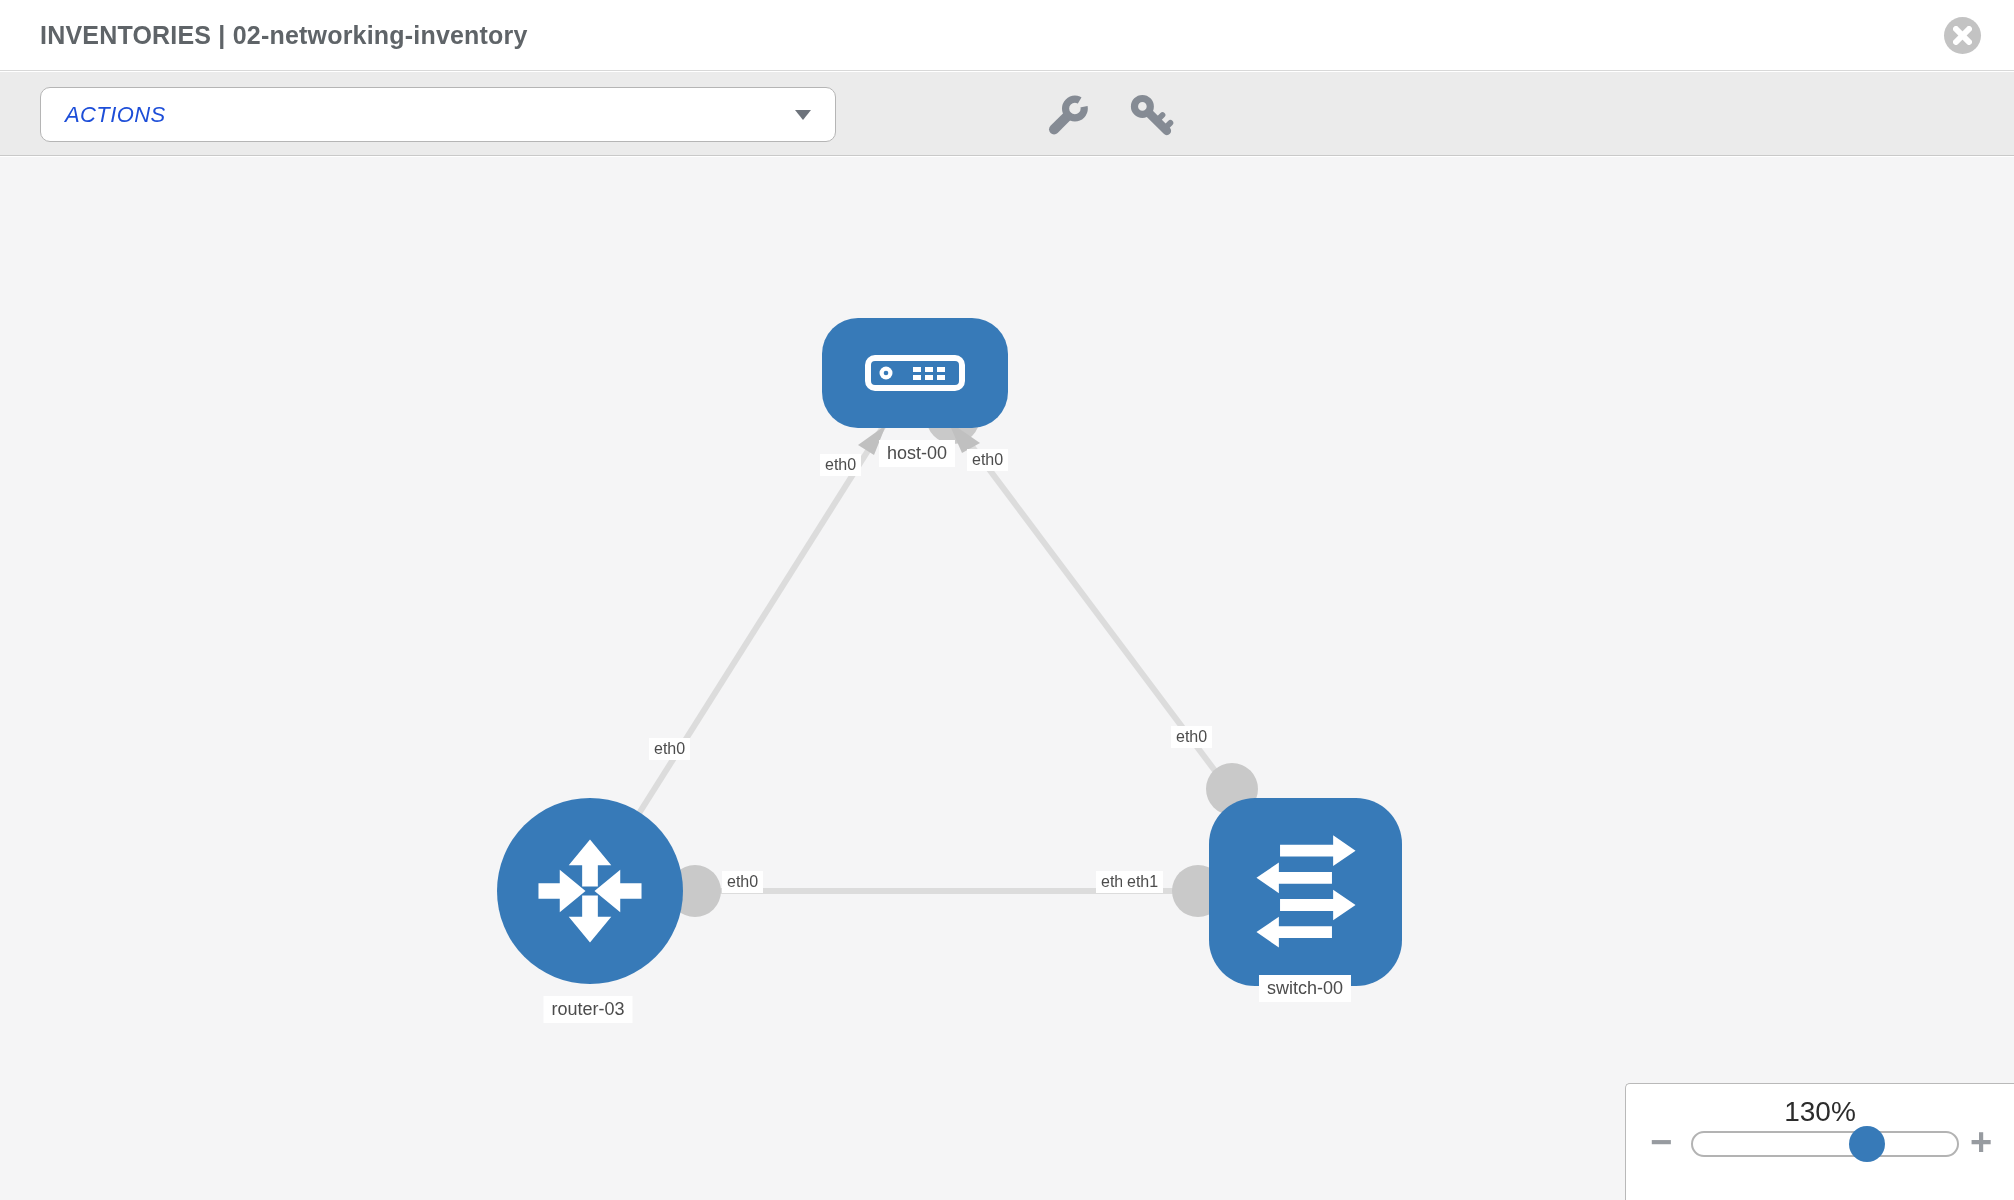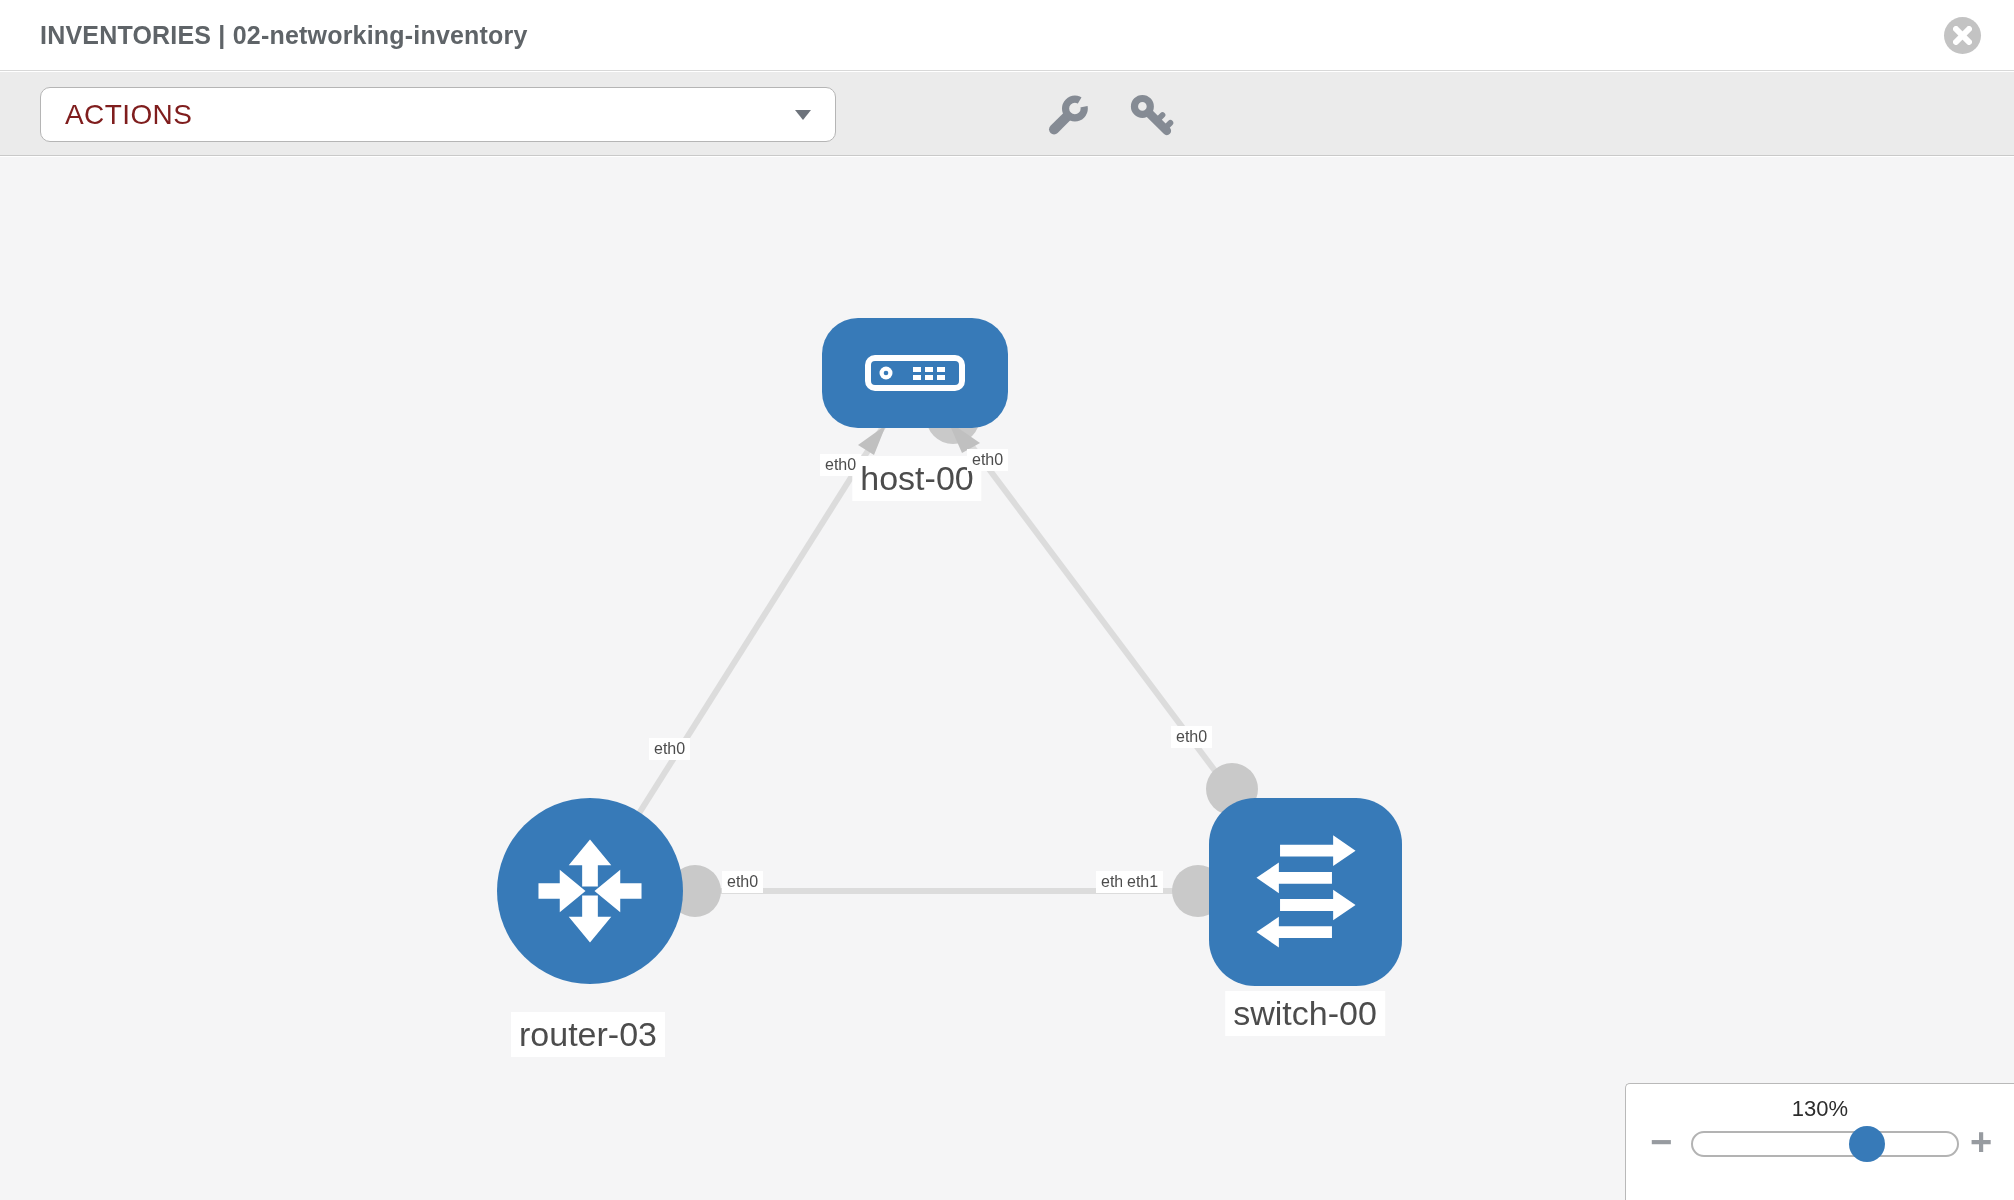--- a/index.html
+++ b/index.html
@@ -9,43 +9,43 @@
   
   .header { position:absolute; top:0; left:0; width:2014px; height:71px; background:#fff; border-bottom:1px solid #d8d8d8; }
   .page-title { position:absolute; left:40px; top:0; height:70px; line-height:70px; font-size:25px; font-weight:700; color:#5f6468; letter-spacing:.2px; }
   .close-btn { position:absolute; left:1944px; top:17px; width:37px; height:37px; border-radius:50%; background:#c3c3c3; cursor:pointer; }
   .close-btn svg { position:absolute; left:9px; top:9px; }
 
   
   .toolbar { position:absolute; top:72px; left:0; width:2014px; height:84px; background:#ebebeb; border-bottom:1px solid #c9c9c9; }
   .dropdown { position:absolute; top:15px; height:55px; background:#fff; border:1px solid #b5b5b5; border-radius:10px;
               display:flex; align-items:center; justify-content:space-between; padding:0 24px; cursor:pointer; }
-  .dropdown .dd-label { font-size:28px; color:#7f1d1d; letter-spacing:.4px; }
+  .dropdown .dd-label { font-size:22px; color:#1d4ed8; letter-spacing:.4px;font-style:italic; }
   .caret { width:0; height:0; border-left:8px solid transparent; border-right:8px solid transparent; border-top:10px solid #6d737b; }
   .dd-actions { left:40px;  width:796px; }
   .dd-search  { left:1183px; width:793px; }
   .tool-icons { position:absolute; left:1044px; top:20px; width:130px; display:flex; gap:38px; }
   .tool-icons svg { cursor:pointer; }
 
   
   .canvas { position:absolute; top:157px; left:0; width:2014px; height:1043px; background:#f5f5f6; }
   .links-svg { position:absolute; left:0; top:0; }
   .node { position:absolute; background:#377ab8; display:flex; align-items:center; justify-content:center; cursor:pointer; }
   .node-host   { left:822px;  top:161px; width:186px; height:110px; border-radius:36px; }
   .node-router { left:497px;  top:641px; width:186px; height:186px; border-radius:50%; }
   .node-switch { left:1209px; top:641px; width:193px; height:188px; border-radius:46px; }
 
   .lbl { position:absolute; background:#fff; color:#4c4c4c; white-space:nowrap; }
-  .node-lbl { font-size:34px; padding:3px 8px; transform:translateX(-50%);margin-top:16px; }
+  .node-lbl { font-size:18px; padding:3px 8px; transform:translateX(-50%); }
   .iface-lbl { font-size:16px; padding:2px 5px; }
 
   
   .zoom-panel { position:absolute; left:1625px; top:1083px; width:389px; height:117px; background:#fff;
                 border:1px solid #b9b9b9; border-right:none; border-bottom:none; border-top-left-radius:5px; }
-  .zoom-level { position:absolute; left:0; top:12px; width:100%; text-align:center; font-size:22px; color:#2c2c2c; }
+  .zoom-level { position:absolute; left:0; top:12px; width:100%; text-align:center; font-size:28px; color:#2c2c2c; }
   .zoom-minus, .zoom-plus { position:absolute; top:36px; font-size:38px; font-weight:700; color:#979ba0; cursor:pointer; line-height:44px; }
   .zoom-minus { left:24px; }
   .zoom-plus  { left:344px; }
   .slider-track { position:absolute; left:65px; top:47px; width:268px; height:26px; background:#fff;
                   border:2px solid #b3b3b3; border-radius:13px; cursor:pointer; }
   .slider-handle { position:absolute; left:156px; top:-7px; width:36px; height:36px; border-radius:50%; background:#377ab8; cursor:grab; }
 </style>
 </head>
 <body>
 

